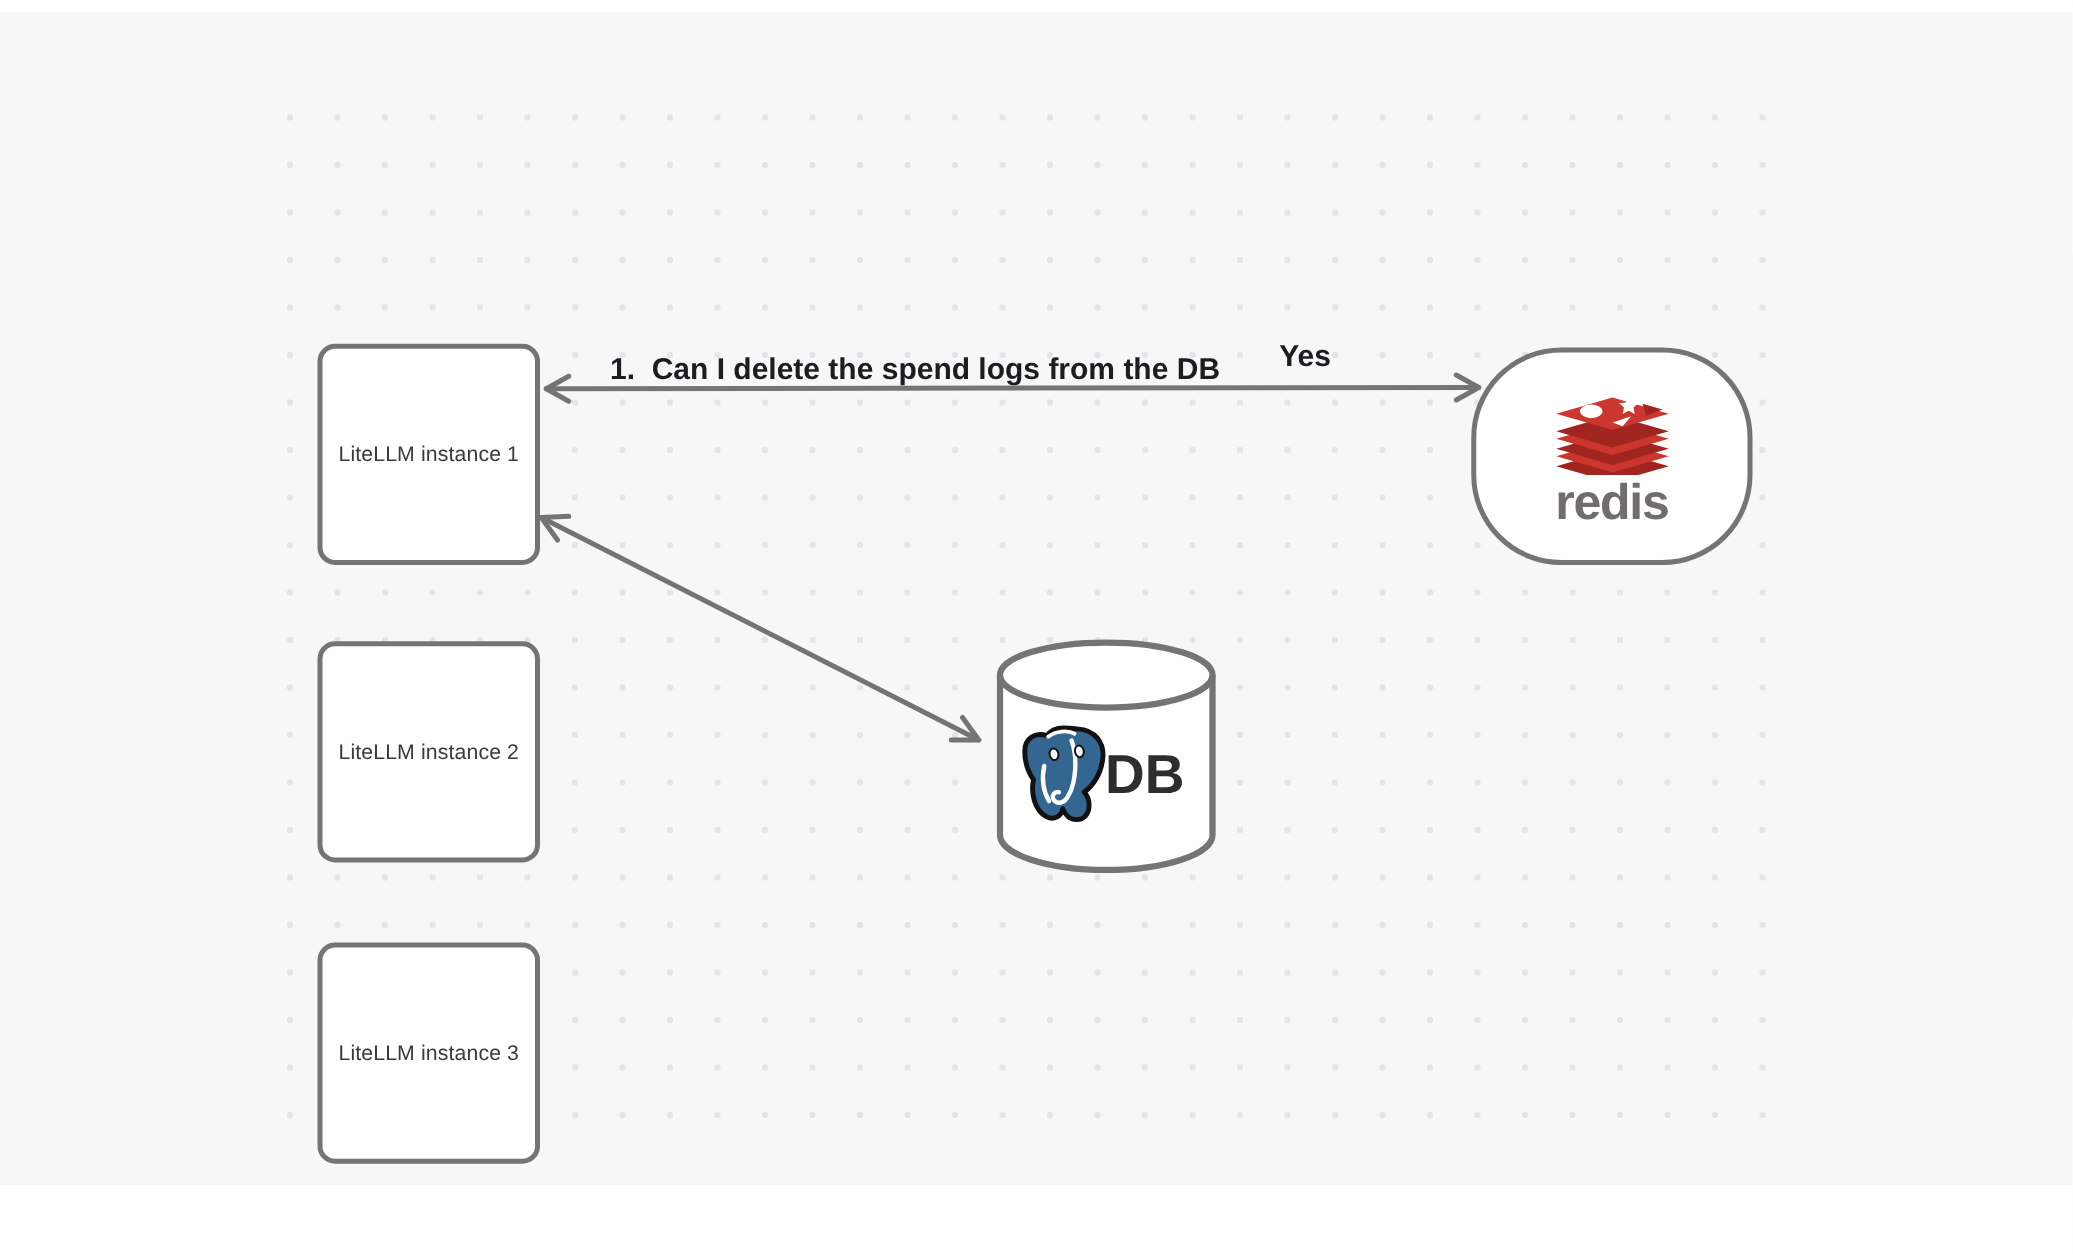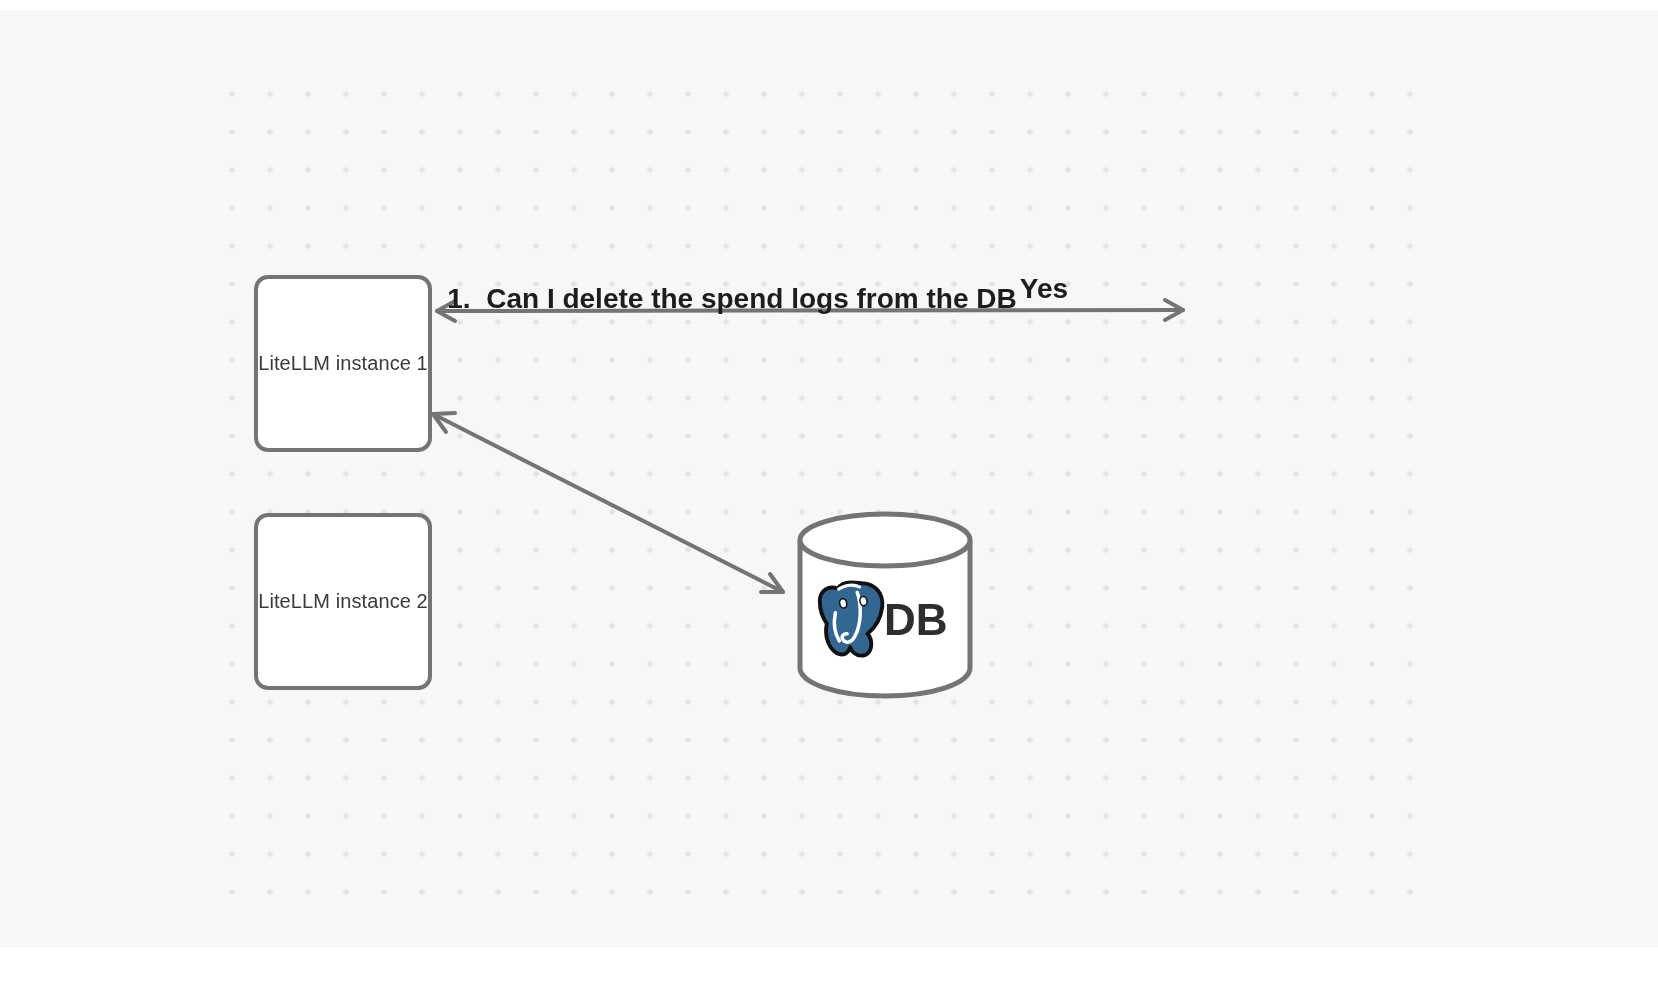--- a/index.html
+++ b/index.html
@@ -22,34 +22,34 @@
   .page{position:relative;width:1658px;height:1003px;background:#ffffff;}
   .canvas-bg{position:absolute;left:0;top:10px;width:1658px;height:938px;
     background:var(--background);}
   .dots{position:absolute;left:213px;top:65px;width:1217px;height:837px;
     background-image:radial-gradient(circle,var(--dot) 0 2.6px,rgba(0,0,0,0) 2.8px);
     background-size:38px 38px;}
   .overlay{position:absolute;left:0;top:0;width:1658px;height:1003px;pointer-events:none;}
   .inst{position:absolute;left:254px;width:178px;height:177px;
     background:var(--node-fill);border:4px solid var(--stroke);border-radius:14px;
     display:flex;align-items:center;justify-content:center;}
-  .inst span{font-size:20px;color:var(--node-text);letter-spacing:.1px;}
+  .inst span{font-size:17px;color:var(--node-text);letter-spacing:.1px;}
   #inst1{top:275px;} #inst2{top:513px;text-align:center;} #inst3{top:754px;}
   .redis-node{position:absolute;left:1177px;top:278px;width:225px;height:174px;
     background:var(--node-fill);border:4px solid var(--stroke);border-radius:72px;
     display:flex;flex-direction:column;align-items:center;justify-content:flex-start;
     padding-top:34px;}
   .redis-word{font-size:40px;font-weight:bold;color:var(--redis-wordmark-gray);
     letter-spacing:-1px;line-height:1;margin-top:2px;}
   .cyl{position:absolute;left:797px;top:510px;}
   .elephant{position:absolute;left:812px;top:580px;}
   .db-label{position:absolute;left:884px;top:598px;font-size:44px;font-weight:bold;
     color:var(--db-text);line-height:1;text-align:center;}
   .edge-label{position:absolute;transform:translateX(-50%);white-space:pre;
-    font-size:28px;font-weight:bold;color:var(--label-text);line-height:1.2;}
+    font-size:24px;font-weight:bold;color:var(--label-text);line-height:1.2;}
   #edge1-label{left:732px;top:282px;}
   #edge1-answer{left:1044px;top:272px;}
   #edge2-label{left:870px;top:457px;}
 </style>
 </head>
 <body>
 
 <div class="page">
   <div class="canvas-bg">
     <div class="dots"></div>
@@ -67,21 +67,43 @@
       <path d="M770,574 L783,592 L761,592"></path>
     </g>
   </svg>
 
   <div class="inst" id="inst1">
     <span>LiteLLM instance 1</span>
   </div>
   <div class="inst" id="inst2">
     <span>LiteLLM instance 2</span>
   </div>
+  <div class="inst" id="inst3">
+    <span>LiteLLM instance 3</span>
+  </div>
 
+  <div class="redis-node">
+    <svg width="90" height="64" viewBox="0 0 90 64">
+
+      <path d="M45,44 L90,57 L45,70 L0,57 Z" fill="var(--redis-dark-red)"></path>
+      <path d="M45,36 L90,49 L45,62 L0,49 Z" fill="var(--redis-red)"></path>
+
+      <path d="M45,30 L90,43 L45,56 L0,43 Z" fill="var(--redis-dark-red)"></path>
+      <path d="M45,22 L90,35 L45,48 L0,35 Z" fill="var(--redis-red)"></path>
+
+      <path d="M45,16 L90,29 L45,42 L0,29 Z" fill="var(--redis-dark-red)"></path>
+      <path d="M45,2 L90,15 L45,28 L0,15 Z" fill="var(--redis-red)"></path>
+
+      <ellipse cx="28" cy="13" rx="9" ry="5.5" fill="#ffffff"></ellipse>
+      <polygon fill="#ffffff" points="58,1 60.4,6 65.6,6.6 61.8,10 62.8,15.2 58,12.6 53.2,15.2 54.2,10 50.4,6.6 55.6,6"></polygon>
+      <polygon fill="#ffffff" points="45,22 60,17 53,25"></polygon>
+      <polygon fill="var(--redis-dark-red)" points="69,7 85,11.5 72,16.5"></polygon>
+    </svg>
+    <div class="redis-word">redis</div>
+  </div>
 
   <svg class="cyl" width="176" height="192" viewBox="0 0 176 192">
     <path d="M3,30 V158 A85,28 0 0 0 173,158 V30" fill="#ffffff" stroke="var(--stroke)" stroke-width="5"></path>
     <ellipse cx="88" cy="30" rx="85" ry="26" fill="#ffffff" stroke="var(--stroke)" stroke-width="5"></ellipse>
   </svg>
 
   <svg class="elephant" width="78" height="78" viewBox="0 0 100 100">
     <path d="M50,3 C42,3 36,6 33,11 C21,7 10,13 10,27 C10,38 14,49 19,56
              C16,70 20,87 32,94 C40,98 47,94 49,86 C51,92 56,97 63,97
              C71,97 76,91 76,82 C76,76 74,72 71,69 C80,62 88,50 90,35

